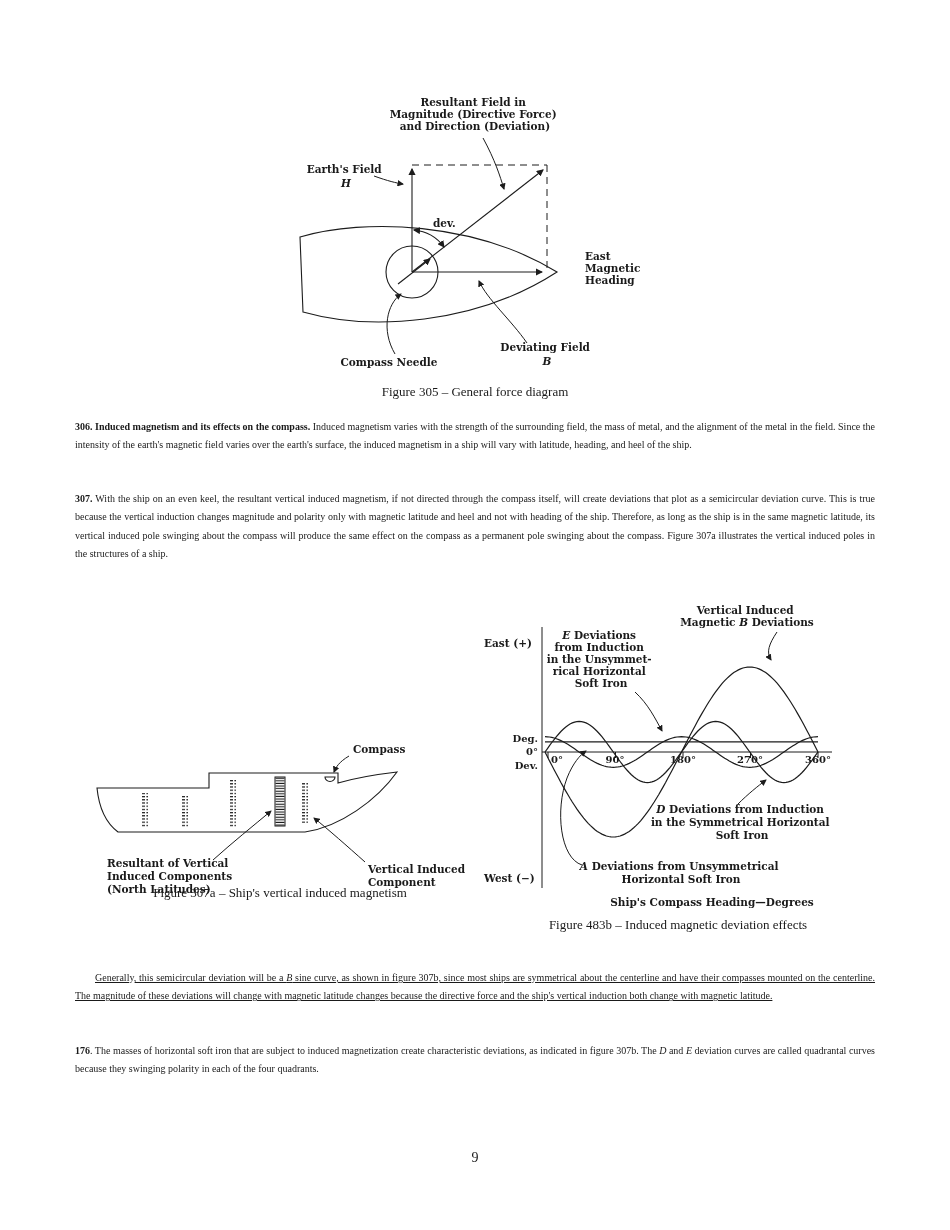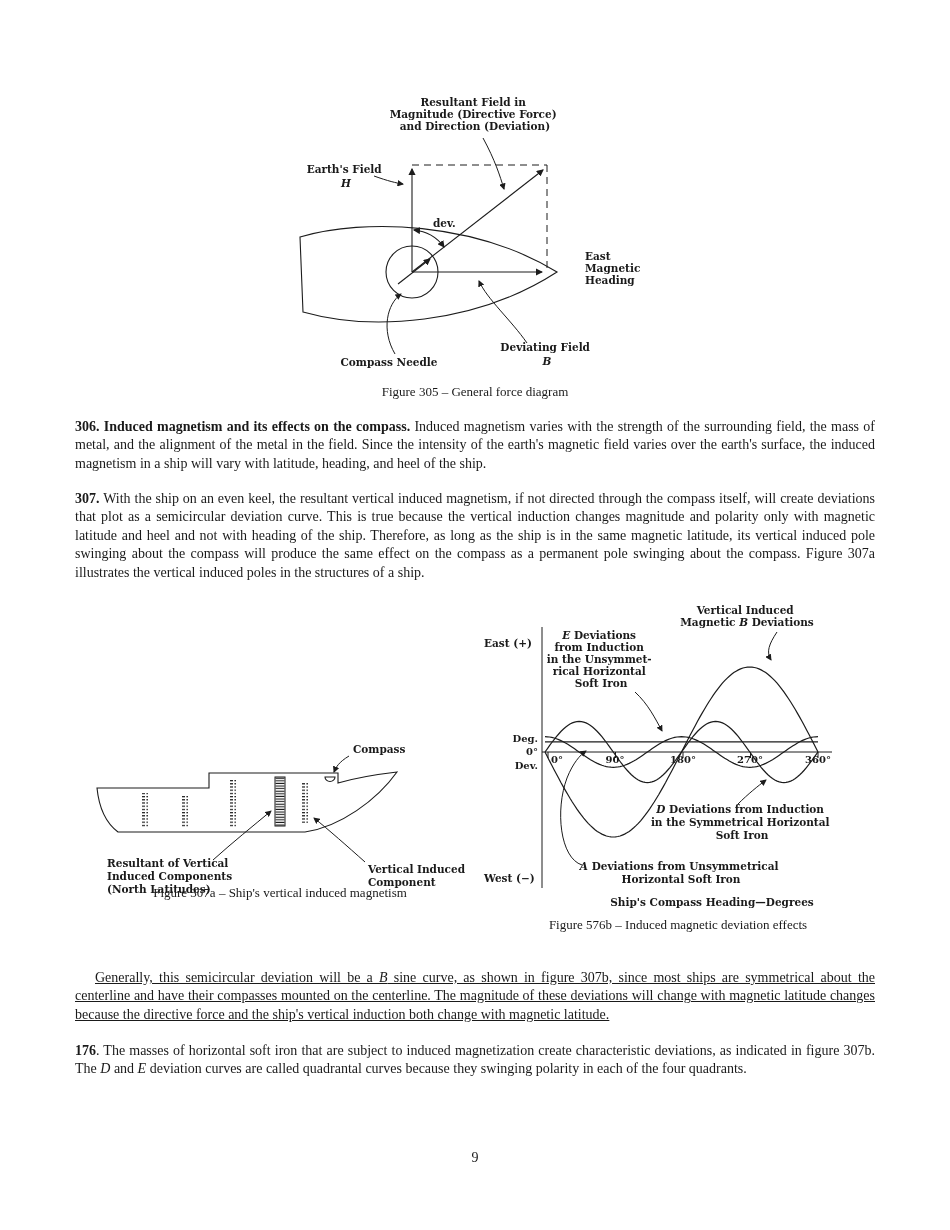--- a/index.html
+++ b/index.html
@@ -2,21 +2,21 @@
 <html><head>
 <meta charset="utf-8">
 <style>
   html,body{margin:0;padding:0;background:#888;}
   .page{
     position:relative;width:950px;height:1230px;background:#ffffff;
     margin:0 auto;font-family:"Liberation Serif",serif;color:#1a1a1a;overflow:hidden;
   }
   .para{
     position:absolute;left:75px;width:800px;margin:0;
-    font-size:14px;line-height:18.4px;text-align:justify;
+    font-size:10px;line-height:18.4px;text-align:justify;
   }
   .para .lead{font-weight:bold;}
   .indent{text-indent:20px;text-decoration:underline;}
   .caption{
     position:absolute;font-size:13px;text-align:center;
   }
   .pagenum{
     position:absolute;left:0;width:950px;top:1150px;text-align:center;font-size:14px;
   }
   svg{position:absolute;overflow:visible;}
@@ -185,21 +185,21 @@
     </text>
     <text text-anchor="middle">
       <tspan x="211" y="278"><tspan class="it">A</tspan><tspan> Deviations from Unsymmetrical</tspan></tspan>
       <tspan x="211" y="291">Horizontal Soft Iron</tspan>
     </text>
 
     <text x="242" y="314" text-anchor="middle">Ship's Compass Heading—Degrees</text>
   </svg>
 
   <div class="caption" style="left:85px;top:885px;width:390px;">Figure 307a – Ship's vertical induced magnetism</div>
-  <div class="caption" style="left:478px;top:917px;width:400px;">Figure 576b – Induced magnetic deviation effects</div>
+  <div class="caption" style="left:478px;top:917px;width:400px;">Figure 483b – Induced magnetic deviation effects</div>
 
   <p class="para indent" style="top:969px;"><span>Generally, this semicircular deviation will be a </span><i>B</i><span> sine curve, as shown in figure 307b, since most ships are symmetrical about the centerline and have their compasses mounted on the centerline. The magnitude of these deviations will change with magnetic latitude changes because the directive force and the ship's vertical induction both change with magnetic latitude.</span></p>
 
   <p class="para" style="top:1042px;"><b class="lead">176</b><span>. The masses of horizontal soft iron that are subject to induced magnetization create characteristic deviations, as indicated in figure 307b. The </span><i>D</i><span> and </span><i>E</i><span> deviation curves are called quadrantal curves because they swinging polarity in each of the four quadrants.</span></p>
 
   <div class="pagenum">9</div>
 
 </div>
 
 </body></html>

